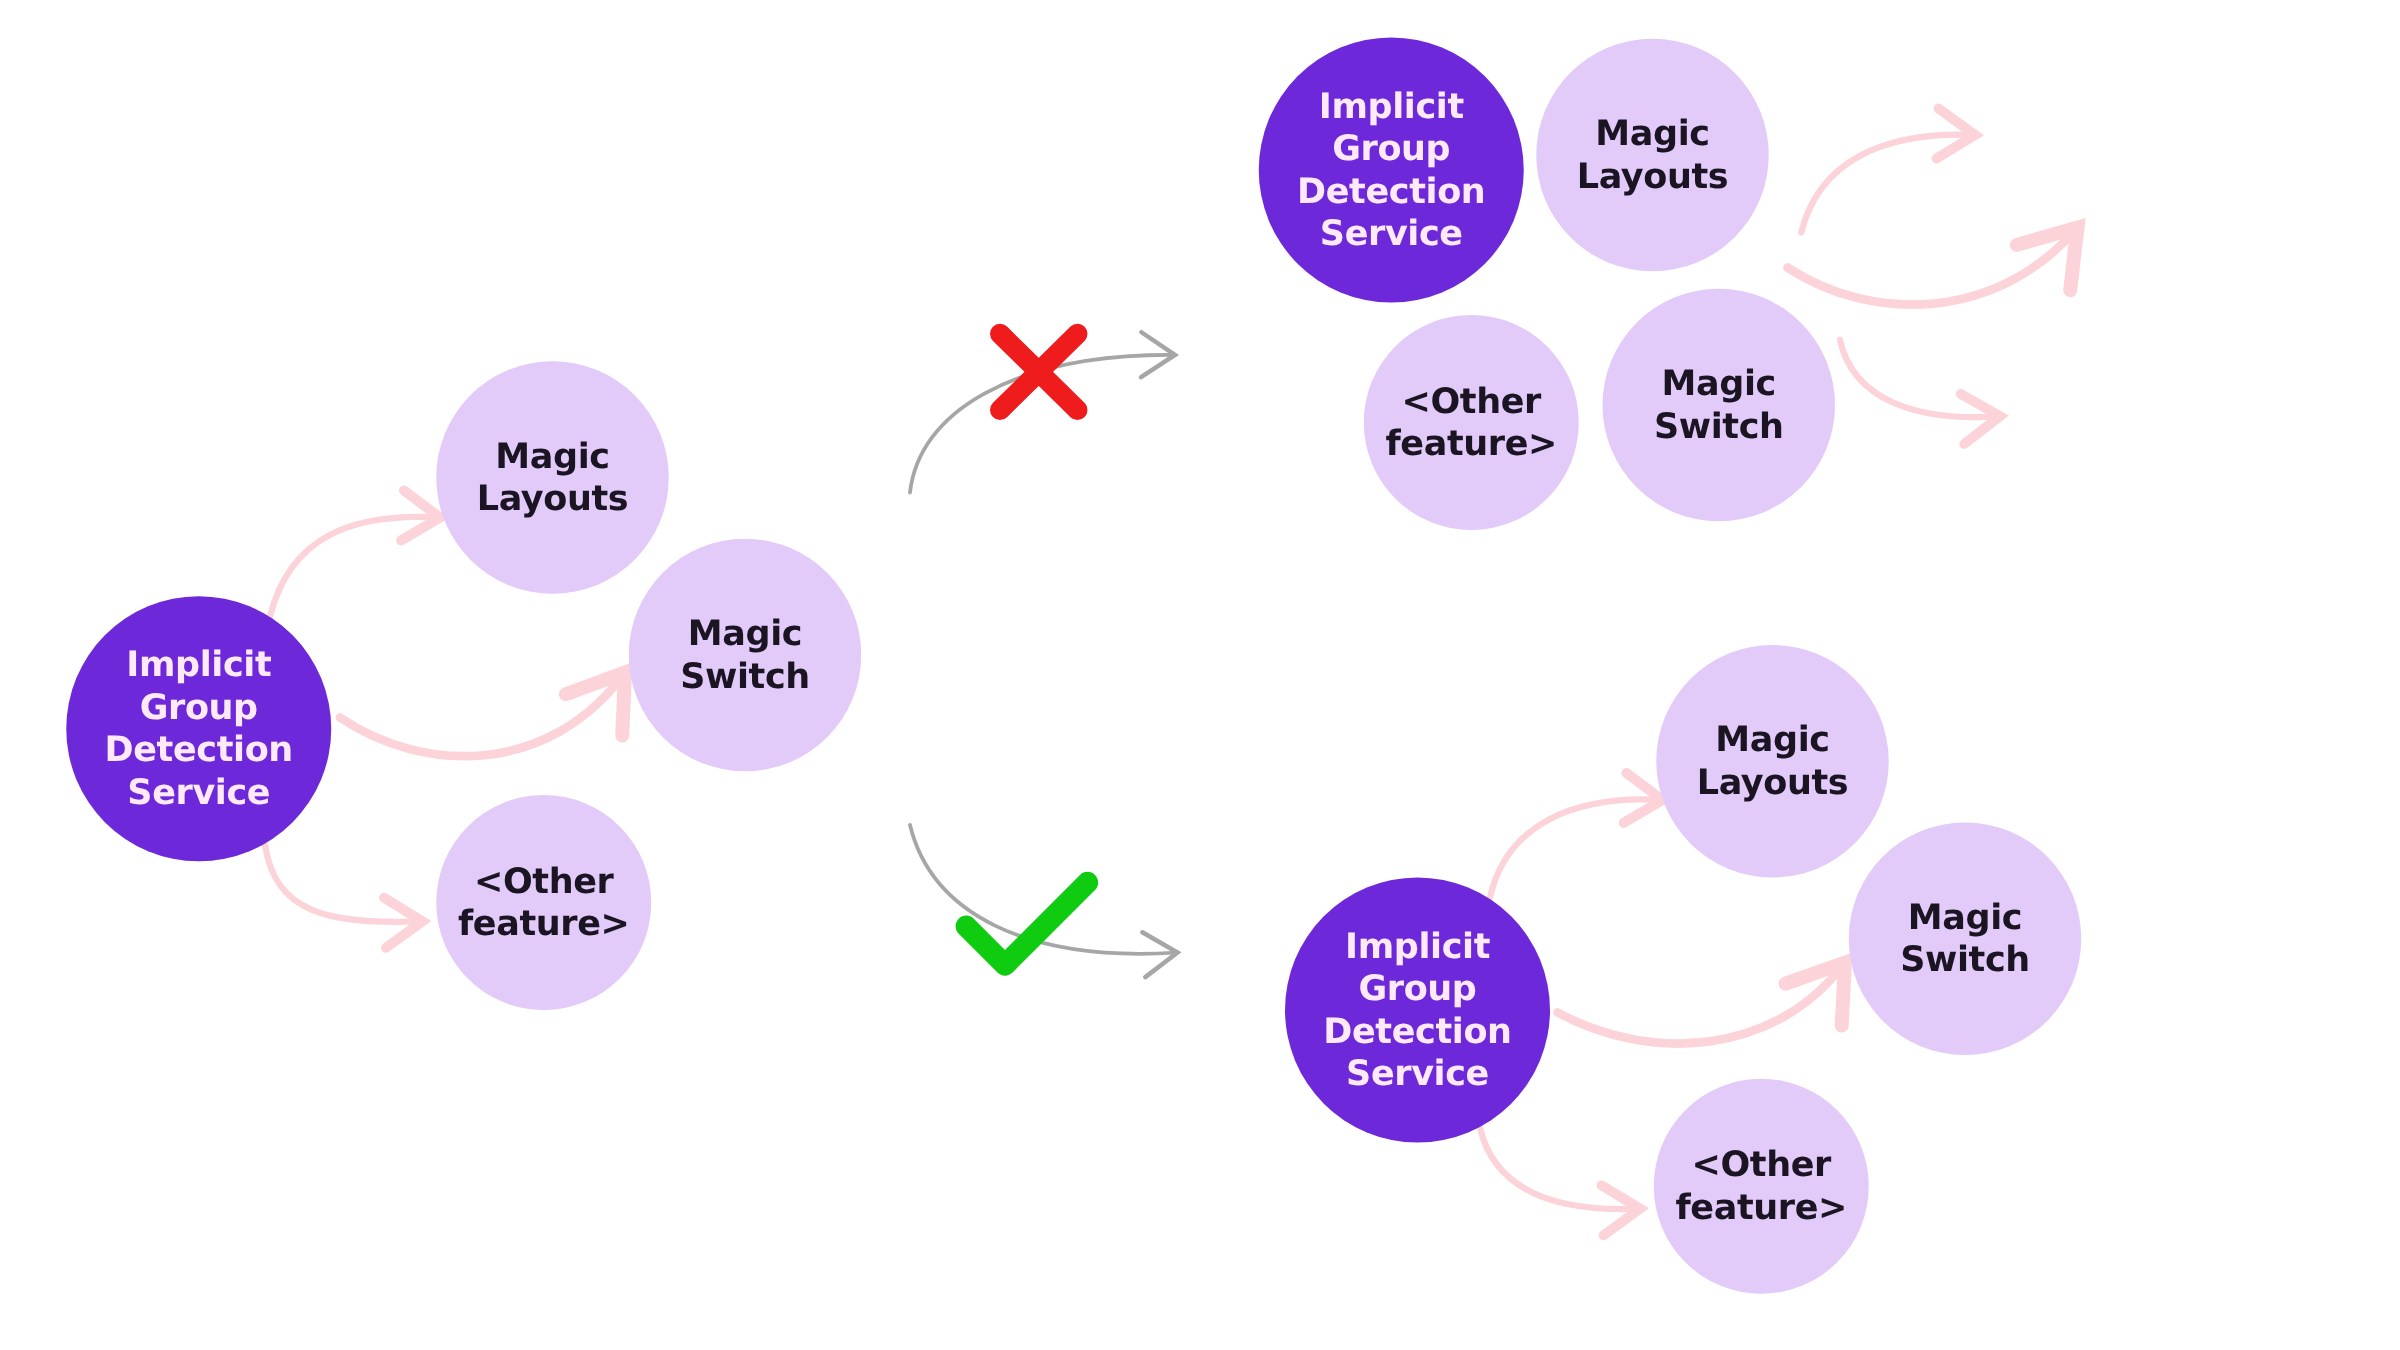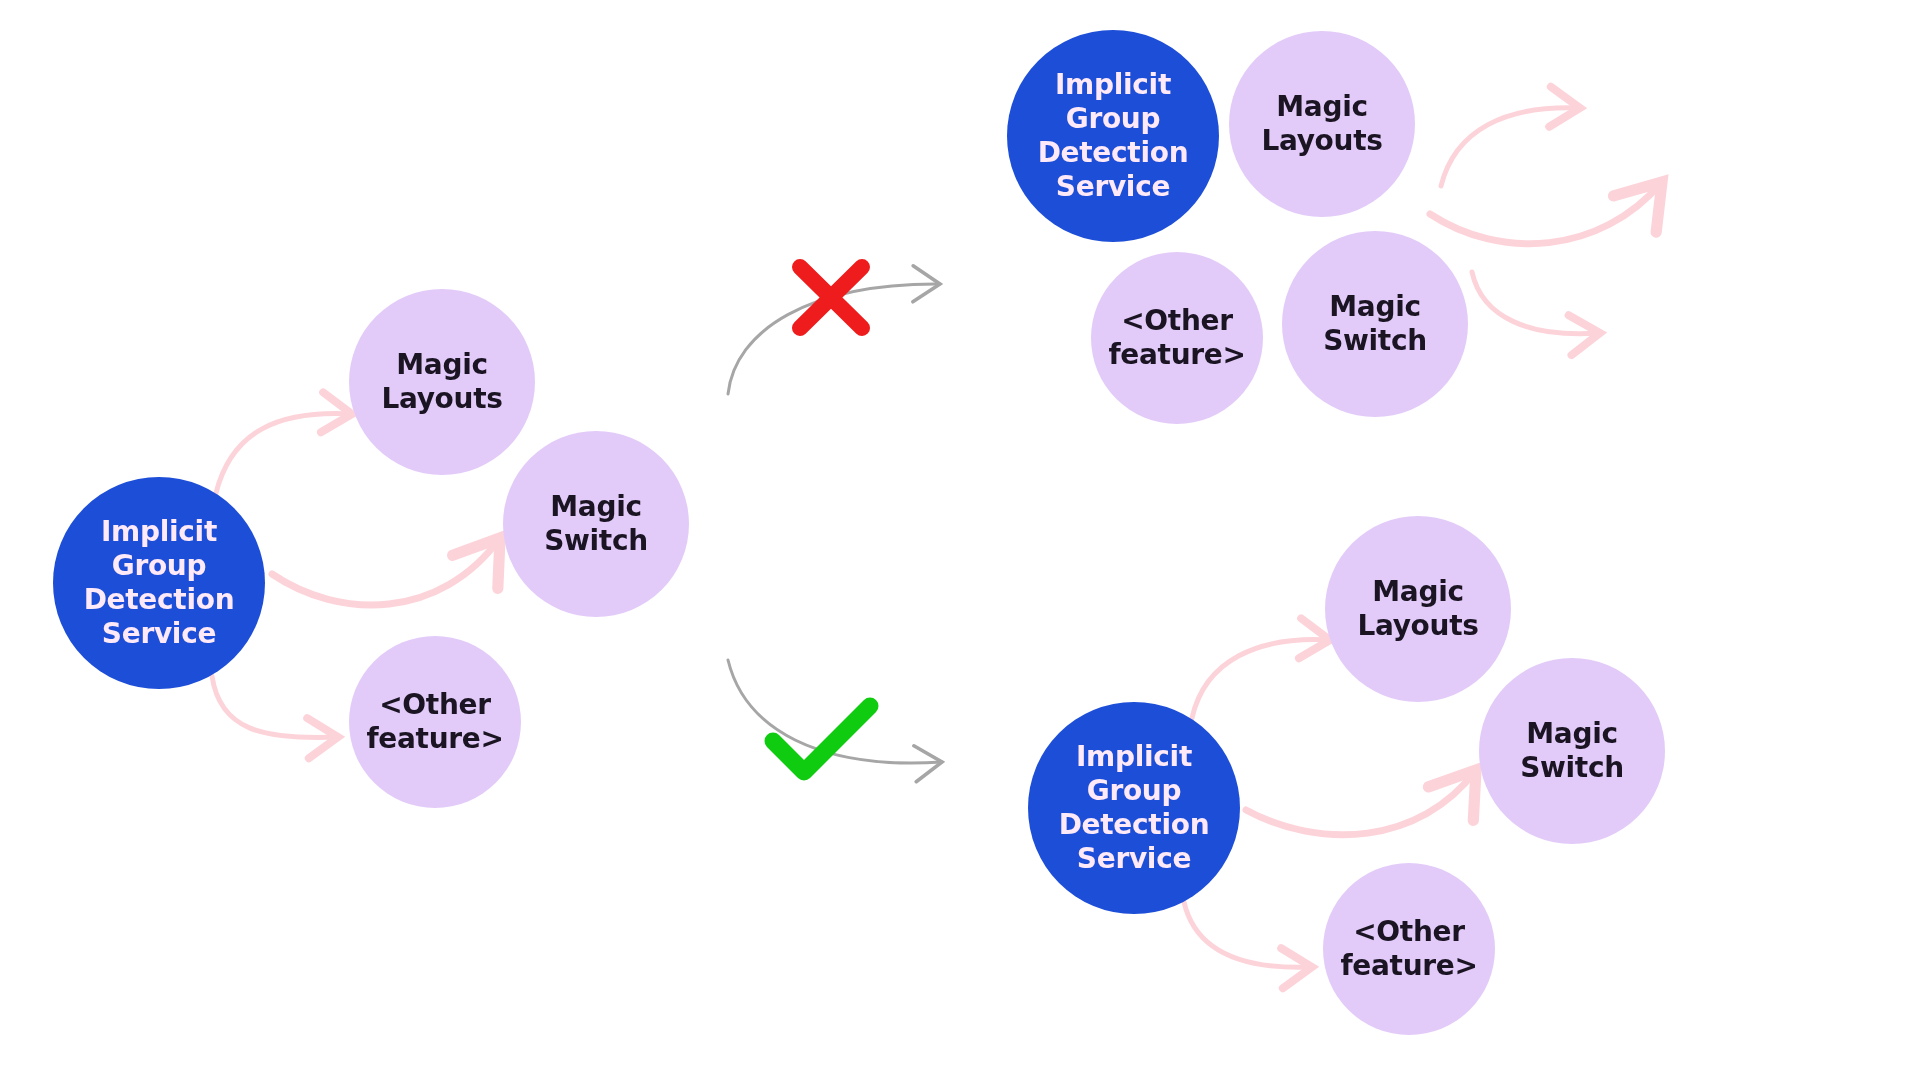--- a/index.html
+++ b/index.html
@@ -2,21 +2,21 @@
 <html><head>
   <meta charset="utf-8">
   <style>
     html, body { margin: 0; padding: 0; background: #ffffff; }
     body { width: 1920px; height: 1080px; position: relative; overflow: hidden;
            font-family: "DejaVu Sans", sans-serif; }
     svg.arrows { position: absolute; left: 0; top: 0; width: 1920px; height: 1080px; }
     .node { position: absolute; border-radius: 50%; display: flex; flex-direction: column;
             align-items: center; justify-content: center; text-align: center; box-sizing: border-box; }
     .node span { display: block; font-weight: bold; line-height: 1.22; letter-spacing: -0.3px; }
-    .primary { background: #1d4ed8; color: #fde9f7; width: 212px; height: 212px; }
+    .primary { background: #6d28d9; color: #fde9f7; width: 212px; height: 212px; }
     .primary span { font-size: 28px; }
     .secondary { background: #e3cbf9; color: #1a1423; width: 186px; height: 186px; }
     .secondary span { font-size: 28px; }
     .small { width: 172px; height: 172px; }
   </style>
 </head>
 <body>
 
 <svg class="arrows" viewBox="0 0 1920 1080">
   <defs>

